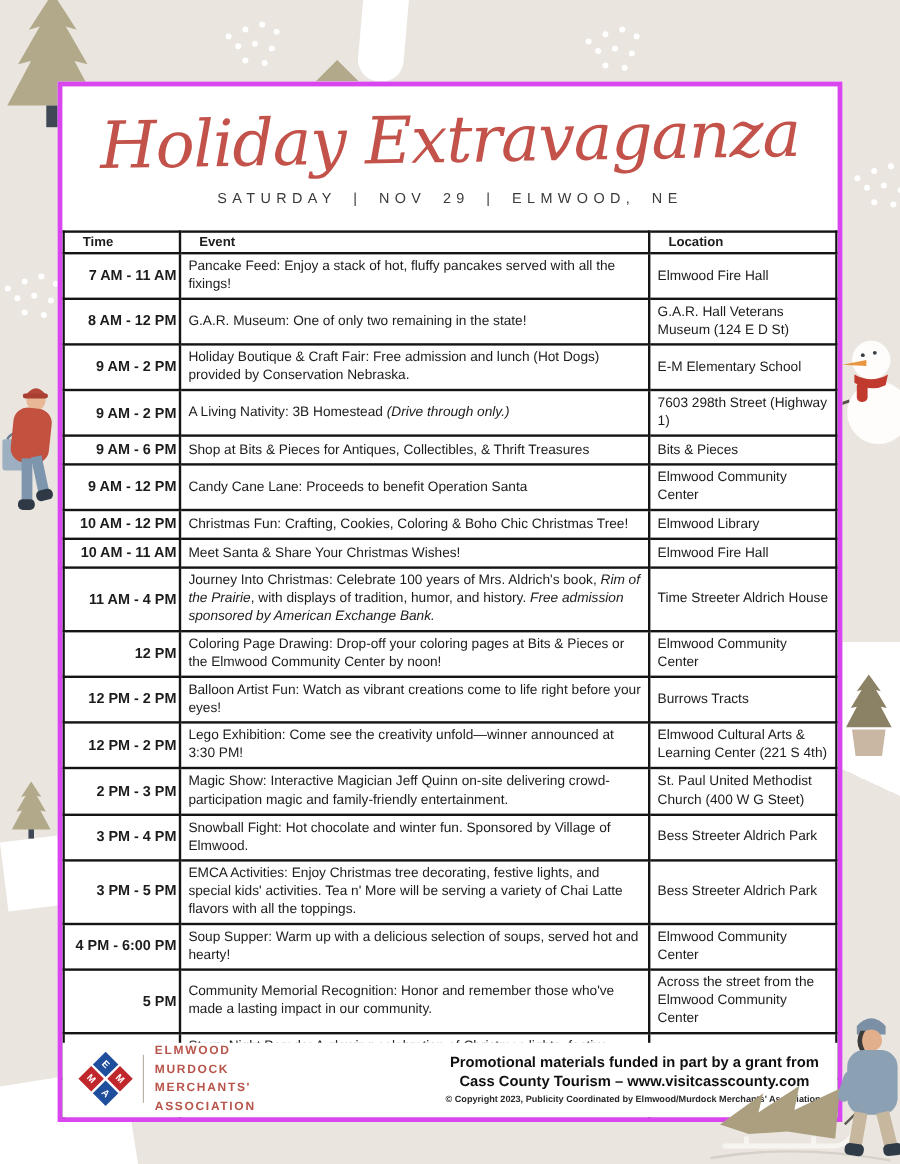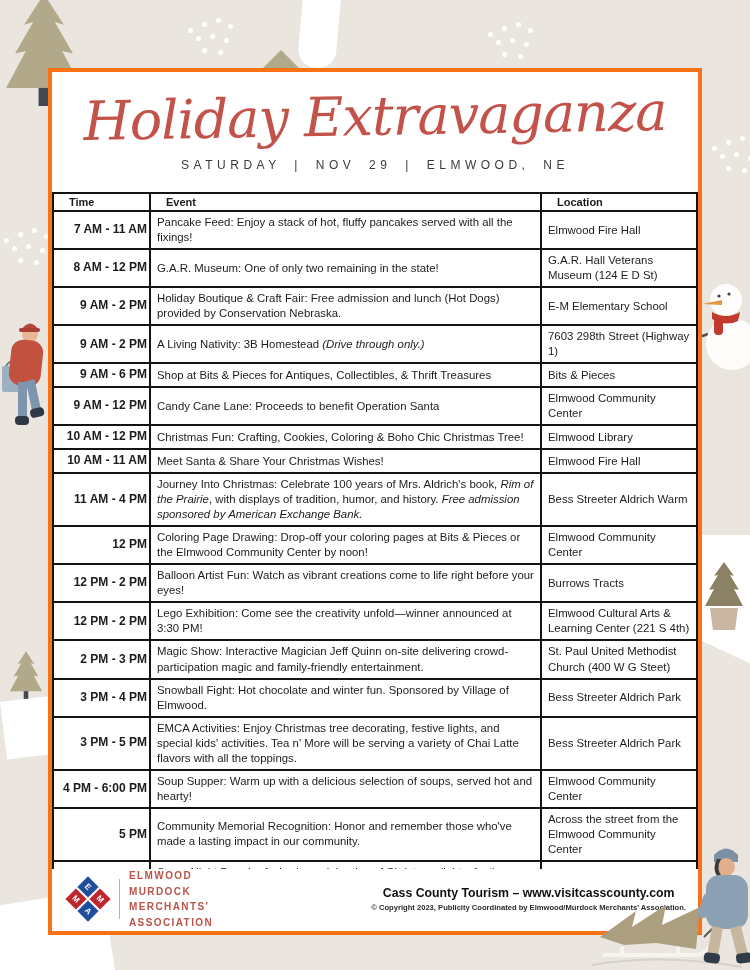--- a/index.html
+++ b/index.html
@@ -21,21 +21,21 @@
            border-bottom:18px solid #b2a88a;}
   .snow-left{position:absolute;z-index:1;left:0;top:702px;width:48px;height:58px;background:#fff;
              transform:rotate(-7deg);transform-origin:left top;}
   .snow-right{position:absolute;z-index:1;left:700px;top:535px;width:50px;height:210px;
               background:linear-gradient(205deg,#fff 55%,rgba(255,255,255,0) 55%);}
   .snow-bl{position:absolute;z-index:1;left:-10px;top:898px;width:120px;height:90px;background:#fff;
            transform:rotate(-9deg);}
 
   
   .card{position:absolute;z-index:2;left:48px;top:68px;width:654px;height:867px;box-sizing:border-box;
-        background:#fff;border:4px solid #f97316;overflow:hidden;}
+        background:#fff;border:4px solid #d946ef;overflow:hidden;}
   .title{margin:14px 8px 0;text-align:center;font-family:"DejaVu Serif",serif;font-style:italic;
          font-size:54px;line-height:1.15;color:#c3524a;letter-spacing:-1px;transform:rotate(-1deg);}
   .subtitle{margin-top:10px;margin-bottom:20px;text-align:center;font-size:12px;color:#3a3a3a;
             letter-spacing:4.5px;word-spacing:6px;}
 
   
   table{width:100%;border-collapse:collapse;table-layout:fixed;}
   th,td{border:2px solid #141414;vertical-align:middle;box-sizing:border-box;}
   th{font-size:11px;font-weight:bold;text-align:left;padding:2px 15px;}
   td{font-size:11.4px;line-height:1.32;padding:3px 6px;}
@@ -184,21 +184,21 @@
     <td class="location">Elmwood Library</td>
   </tr>
           <tr>
     <td class="time">10 AM - 11 AM</td>
     <td class="event"><span class="seg-b">Meet Santa</span><span class="seg-r"> &amp; Share Your Christmas Wishes!</span></td>
     <td class="location">Elmwood Fire Hall</td>
   </tr>
           <tr>
     <td class="time">11 AM - 4 PM</td>
     <td class="event"><span class="seg-b">Journey Into Christmas:</span><span class="seg-r"> Celebrate 100 years of Mrs. Aldrich's book, </span><span class="seg-i">Rim of the Prairie</span><span class="seg-r">, with displays of tradition, humor, and history. </span><span class="seg-i">Free admission sponsored by American Exchange Bank.</span></td>
-    <td class="location">Bess Streeter Aldrich Warm</td>
+    <td class="location">Time Streeter Aldrich House</td>
   </tr>
           <tr>
     <td class="time">12 PM</td>
     <td class="event"><span class="seg-b">Coloring Page Drawing:</span><span class="seg-r"> Drop-off your coloring pages at Bits &amp; Pieces or the Elmwood Community Center by noon!</span></td>
     <td class="location">Elmwood Community Center</td>
   </tr>
           <tr>
     <td class="time">12 PM - 2 PM</td>
     <td class="event"><span class="seg-b">Balloon Artist Fun:</span><span class="seg-r"> Watch as vibrant creations come to life right before your eyes!</span></td>
     <td class="location">Burrows Tracts</td>
@@ -256,19 +256,20 @@
         </div>
         <div class="logo-sep"></div>
         <div class="logo-text">
           <div>ELMWOOD</div>
           <div>MURDOCK</div>
           <div>MERCHANTS'</div>
           <div>ASSOCIATION</div>
         </div>
       </div>
       <div class="funding">
+        <div class="f-line">Promotional materials funded in part by a grant from</div>
         <div class="f-line">Cass County Tourism – www.visitcasscounty.com</div>
         <div class="f-copy">© Copyright 2023, Publicity Coordinated by Elmwood/Murdock Merchants' Association.</div>
       </div>
     </div>
   </div>
 
 </div>
 
 </body></html>

